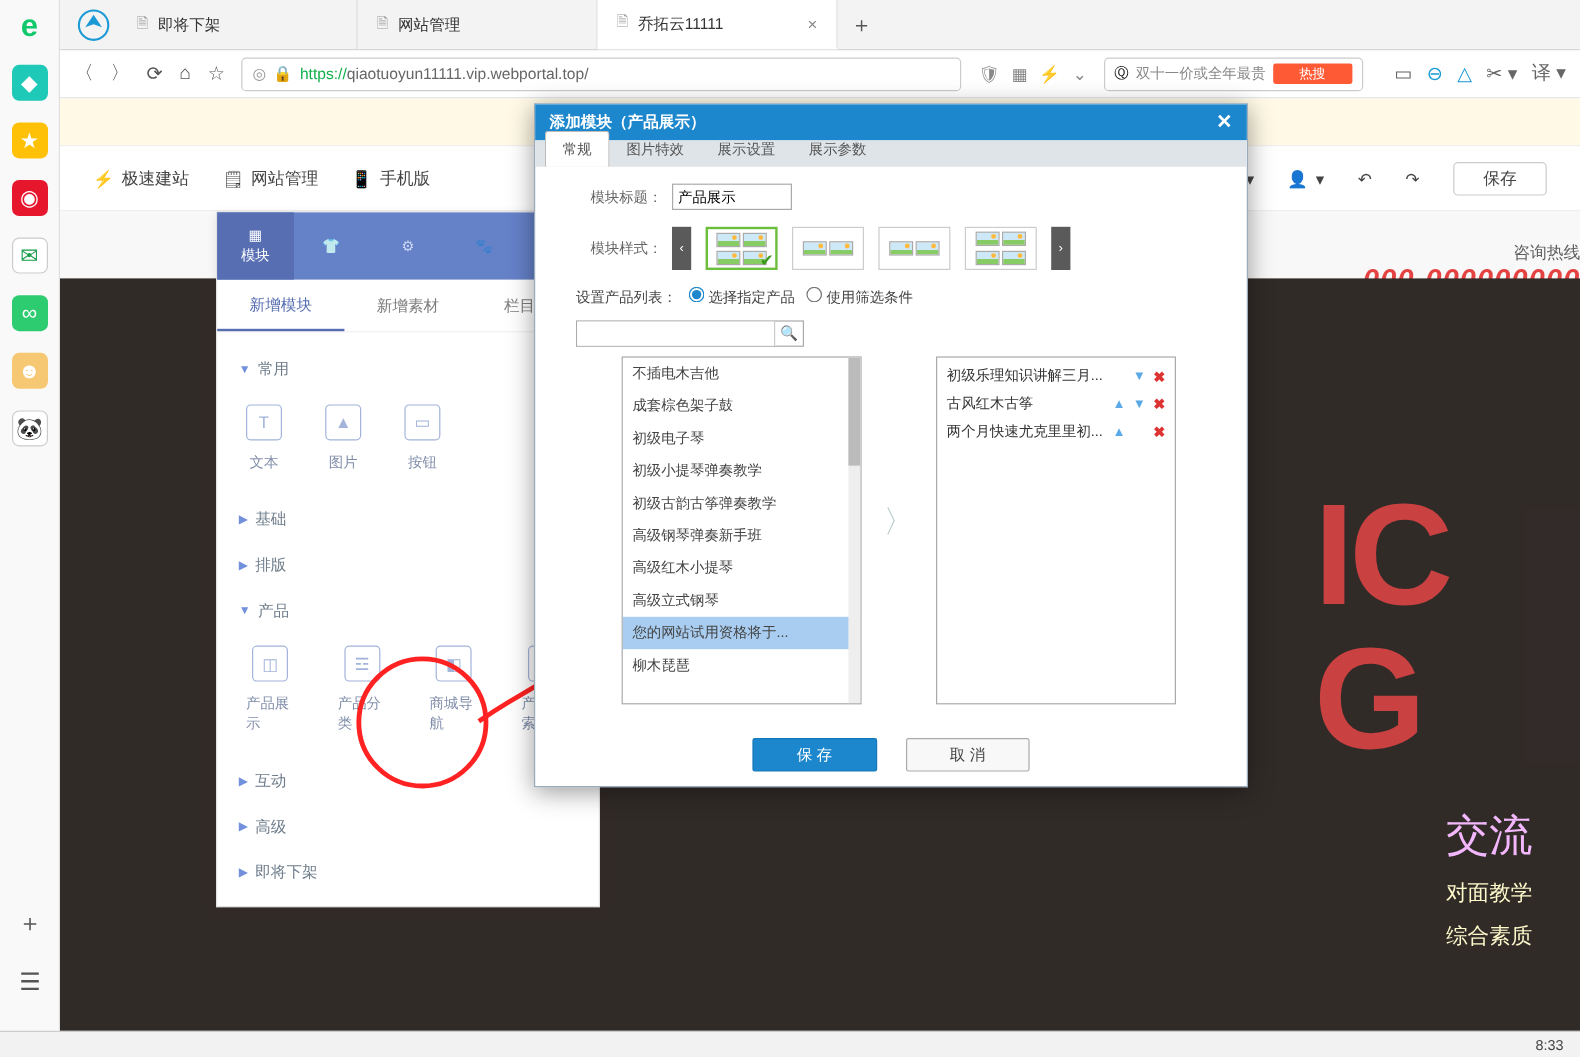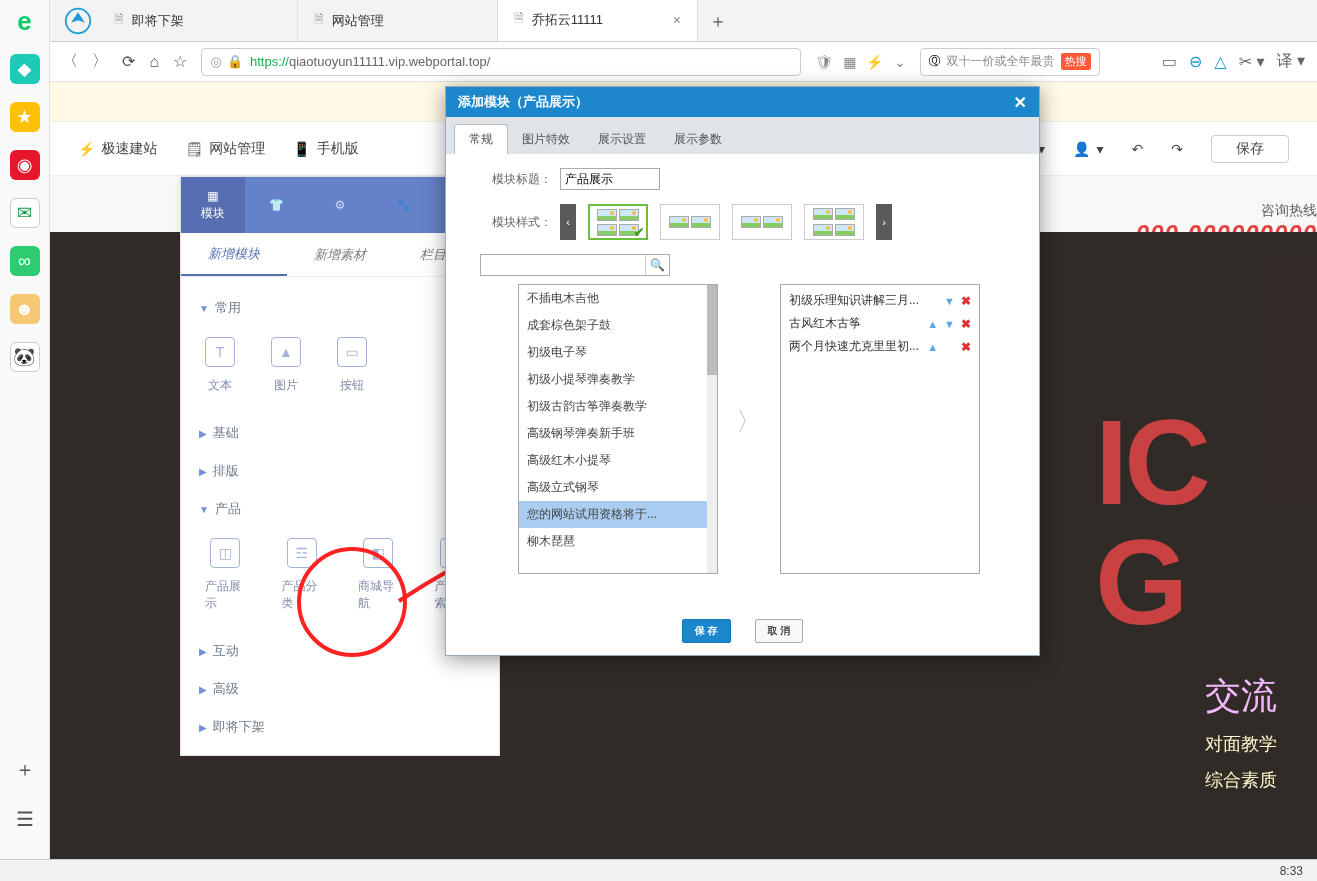--- a/index.html
+++ b/index.html
@@ -31,39 +31,39 @@
 
 
 .addrbar { position: absolute; left: 50px; top: 42px; right: 0; height: 40px; background: #fff; display: flex; align-items: center; gap: 14px; padding: 0 12px; border-bottom: 1px solid #e0e0e0; font-size: 14px; }
 .nav-arrow { color: #555; font-size: 16px; cursor: pointer; }
 .url-box { display: flex; align-items: center; border: 1px solid #ccc; border-radius: 4px; height: 28px; flex: 0 0 600px; padding: 0 8px; gap: 6px; font-size: 13px; }
 .url-box .lock { color: #4caf50; }
 .url-text .proto { color: #12b04d; }
 .url-text .rest { color: #666; }
 .addr-ico-group { display: flex; align-items: center; gap: 10px; color: #888; font-size: 14px; }
 .search-box { display: flex; align-items: center; border: 1px solid #ccc; border-radius: 4px; height: 28px; padding: 0 8px; gap: 6px; font-size: 12px; }
-.hot-tag { background: #ff5a36; color: #fff; padding: 1px 4px; border-radius: 2px; font-size: 11px; }
+.hot-tag { background: #ff5a36; color: #fff; padding: 1px 22px; border-radius: 2px; font-size: 11px; }
 .right-tools { display: flex; align-items: center; gap: 12px; color: #666; font-size: 16px; margin-left: auto; }
 
 
 .page { position: absolute; left: 50px; top: 82px; right: 0; bottom: 0; background: #f7f7f7; overflow: hidden; }
 .trial-banner { height: 40px; background: #fff9e6; display: flex; align-items: center; justify-content: center; font-size: 13px; color: #666; border-bottom: 1px solid #eee; }
 .trial-banner .date { color: #e54545; margin: 0 4px; }
 .app-toolbar { height: 54px; background: #fff; display: flex; align-items: center; padding: 0 28px; gap: 28px; border-bottom: 1px solid #eee; font-size: 14px; color: #444; }
 .tool-item { display: flex; align-items: center; gap: 6px; }
 .tool-spacer { flex: 1; }
 .save-btn { border: 1px solid #ccc; padding: 4px 24px; border-radius: 4px; color: #444; }
 
 
 .module-panel { position: absolute; left: 130px; top: 94px; width: 320px; height: 580px; background: #fff; border: 1px solid #ddd; box-shadow: 0 2px 8px rgba(0,0,0,0.1); }
 .module-panel-top { height: 56px; background: #4b6bbf; display: flex; }
 .mp-tab { flex: 1; display: flex; flex-direction: column; align-items: center; justify-content: center; color: #c3d0f0; font-size: 12px; gap: 2px; }
 .mp-tab.active { background: #3a56a5; color: #fff; }
 .mp-sub { height: 44px; display: flex; border-bottom: 1px solid #eee; }
-.mp-sub-item { flex: 1; display: flex; align-items: center; justify-content: center; font-size: 13px; color: #666; font-style: italic; }
+.mp-sub-item { flex: 1; display: flex; align-items: center; justify-content: center; font-size: 13px; color: #666; }
 .mp-sub-item.active { color: #3a56a5; border-bottom: 2px solid #3a56a5; }
 .mp-body { padding: 12px 18px; }
 .mp-sec-h { display: flex; align-items: center; gap: 6px; font-size: 13px; color: #567; padding: 10px 0; }
 .mp-sec-h .arrow { color: #5a7dd6; font-size: 10px; }
 .mp-items-row { display: flex; gap: 36px; padding: 10px 6px 20px 6px; }
 .mp-item { display: flex; flex-direction: column; align-items: center; gap: 10px; font-size: 12px; color: #6a7a9b; }
 .mp-item .ico-box { width: 30px; height: 30px; border: 1.5px solid #93a6d4; border-radius: 4px; display: flex; align-items: center; justify-content: center; color: #93a6d4; font-size: 14px; }
 
 
 .red-circle { position: absolute; width: 110px; height: 110px; border: 4px solid #f22; border-radius: 50%; left: 116px; top: 370px; z-index: 50; pointer-events: none; }
@@ -76,21 +76,21 @@
 .dark-bg .cn-line { position: absolute; right: 40px; color: #fef9c3; font-size: 18px; }
 .dark-bg .cn-line.l1 { top: 500px; }
 .dark-bg .cn-line.l2 { top: 536px; }
 .hotline { position: absolute; right: 0; top: 120px; text-align: right; font-size: 14px; color: #444; }
 .hotline .num { color: #e02020; font-size: 24px; font-style: italic; font-weight: 700; letter-spacing: 1px; }
 
 
 .modal { position: absolute; left: 445px; top: 86px; width: 595px; height: 570px; background: #fff; border: 1px solid #9ab; box-shadow: 0 4px 20px rgba(0,0,0,0.4); z-index: 100; }
 .modal-header { height: 30px; background: #1c87cc; color: #fff; display: flex; align-items: center; padding: 0 12px; font-size: 13px; font-weight: 600; }
 .modal-close { margin-left: auto; font-size: 16px; cursor: pointer; }
-.modal-tabs { height: 37px; background: #dfe4e8; display: flex; align-items: flex-end; padding-left: 8px; font-size: 12px; }
+.modal-tabs { height: 22px; background: #dfe4e8; display: flex; align-items: flex-end; padding-left: 8px; font-size: 12px; }
 .modal-tab { padding: 6px 14px; color: #555; }
 .modal-tab.active { background: #fff; border: 1px solid #bbb; border-bottom: none; border-radius: 3px 3px 0 0; }
 .modal-body { padding: 14px 34px; font-size: 12px; color: #444; }
 .form-row { display: flex; align-items: center; gap: 8px; margin-bottom: 14px; }
 .form-row label { width: 72px; text-align: right; color: #666; }
 .form-row input[type=text] { width: 100px; height: 22px; border: 1px solid #aaa; padding: 0 4px; font-size: 12px; }
 .style-opts { display: flex; align-items: center; gap: 12px; }
 .style-nav-btn { width: 16px; height: 36px; background: #5a5a5a; color: #fff; display: flex; align-items: center; justify-content: center; font-size: 11px; }
 .style-opt { width: 60px; height: 36px; border: 1px solid #ccc; display: flex; flex-wrap: wrap; align-items: center; justify-content: center; gap: 2px; padding: 2px; }
 .style-opt.sel { border: 2px solid #6cbf3c; }
@@ -108,21 +108,21 @@
 .list-box .scroll-thumb { position: absolute; right: 0; top: 0; width: 10px; height: 90px; background: #bbb; }
 .list-item { padding: 5px 8px; cursor: default; }
 .list-item.sel { background: #a8cdf0; }
 .xfer-btn { width: 22px; height: 34px; display: flex; align-items: center; justify-content: center; color: #bcc; font-size: 26px; margin-top: 120px; }
 .right-list { width: 200px; height: 290px; border: 1px solid #aaa; font-size: 12px; padding: 4px 0; }
 .right-row { display: flex; align-items: center; padding: 3px 8px; gap: 6px; color: #2869b6; }
 .right-row .txt { flex: 1; color: #333; }
 .arr-up, .arr-dn { color: #5aa9e6; font-size: 11px; }
 .del-x { color: #d33; font-weight: bold; font-size: 12px; }
 .modal-footer { position: absolute; bottom: 12px; left: 0; right: 0; display: flex; justify-content: center; gap: 24px; }
-.btn { padding: 4px 12px; border: 1px solid #aaa; font-size: 10px; border-radius: 2px; font-weight: bold; }
+.btn { padding: 4px 36px; border: 1px solid #aaa; font-size: 13px; border-radius: 2px; }
 .btn.primary { background: #1c87cc; color: #fff; border-color: #1578b8; }
 .btn.secondary { background: #f8f8f8; color: #444; }
 
 
 .page-dim { position: absolute; left: 0; top: 94px; right: 0; bottom: 0; background: rgba(255,255,255,0.15); pointer-events: none; }
 
 
 .taskbar { position: absolute; left: 0; right: 0; bottom: 0; height: 22px; background: #f2f2f2; border-top: 1px solid #ccc; display: flex; align-items: center; justify-content: flex-end; padding: 0 14px; font-size: 12px; color: #444; }
 </style>
 </head>
@@ -383,20 +383,25 @@
             <div class="mini-img"></div>
           </div>
         <div class="style-opt">
             <div class="mini-img"></div>
             <div class="mini-img"></div>
             <div class="mini-img"></div>
             <div class="mini-img"></div>
           </div>
         <div class="style-nav-btn">›</div>
       </div>
+    </div>
+    <div class="filter-row">
+      <span>设置产品列表：</span>
+      <label><input type="radio" name="pmode" checked="" style=""> <span>选择指定产品</span></label>
+      <label><input type="radio" name="pmode" style=""> <span>使用筛选条件</span></label>
     </div>
     <div class="search-inp">
       <input type="text" style="">
       <div class="sicon">🔍</div>
     </div>
     <div style="height:8px"></div>
     <div class="dual-list">
       <div class="list-box" id="leftlist">
         <div class="scroll-track"></div>
           <div class="scroll-thumb"></div>

